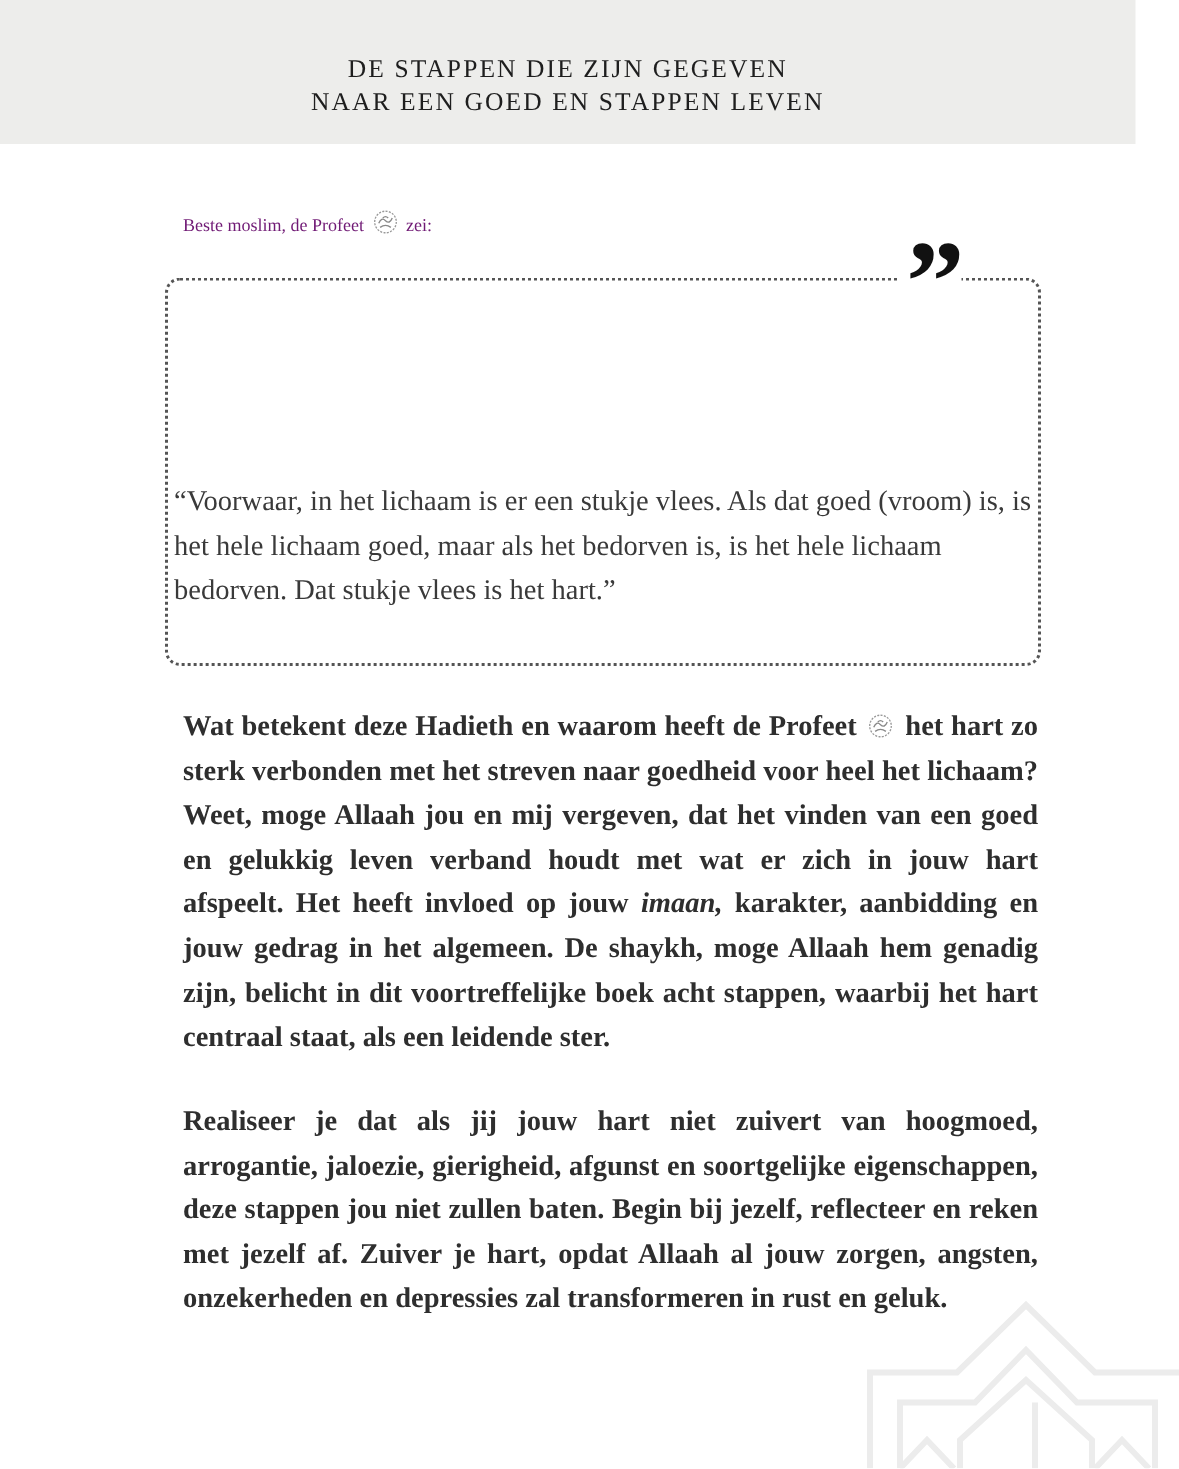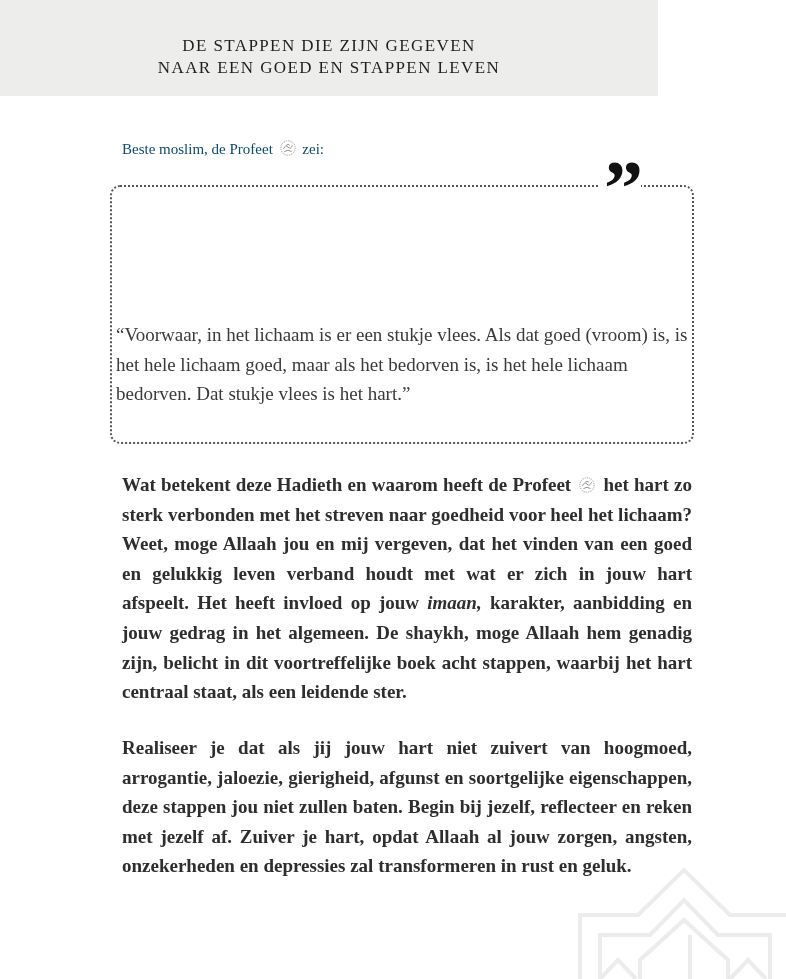--- a/index.html
+++ b/index.html
@@ -1,33 +1,33 @@
 <!DOCTYPE html>
 <html><head>
   <meta charset="utf-8">
   <style>
     * { box-sizing: border-box; margin: 0; padding: 0; }
     html, body { width: 786px; height: 979px; background: #ffffff; overflow: hidden; }
     body { position: relative; font-family: "Liberation Serif", "DejaVu Serif", serif; color: #2b2b2b; }
 
     .header {
-      position: absolute; left: 0; top: 0; width: 658px; height: 96px;
+      position: absolute; left: 0; top: 0; width: 757px; height: 96px;
       background: #ededeb;
       display: flex; flex-direction: column; align-items: center; justify-content: center;
       padding-top: 18px;
     }
     .header .line {
       font-family: "Liberation Serif", serif;
       font-size: 17px; letter-spacing: 1.4px; color: #1e1e1e;
       line-height: 22px; font-weight: normal;
     }
 
     .intro {
       position: absolute; left: 122px; top: 139px;
-      font-size: 15px; color: #0c4a6e;
+      font-size: 12px; color: #701a75;
     }
     .saw {
       display: inline-block; width: 18px; height: 18px; vertical-align: -3px;
       margin: 0 2px;
     }
 
     .quote-box {
       position: absolute; left: 110px; top: 185px; width: 584px; height: 259px;
       border: 2px dotted #555; border-radius: 10px;
     }

